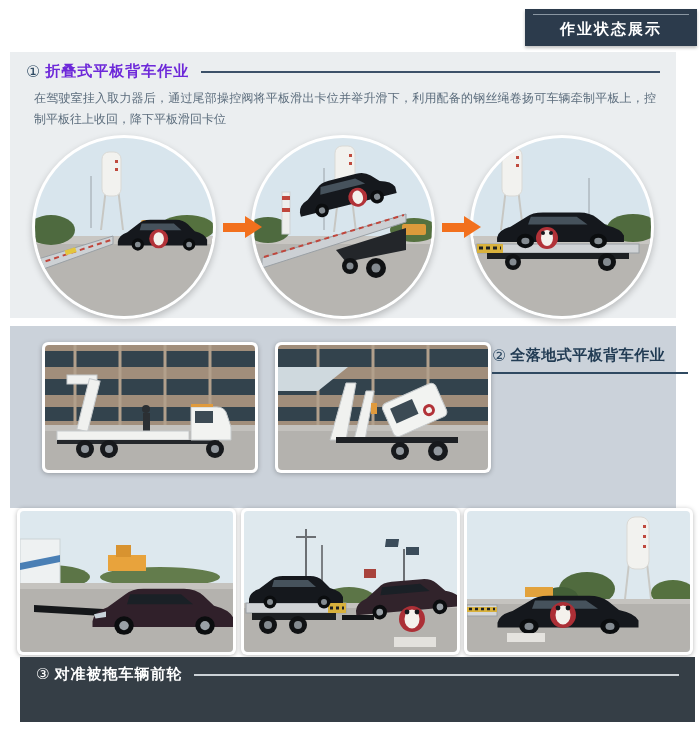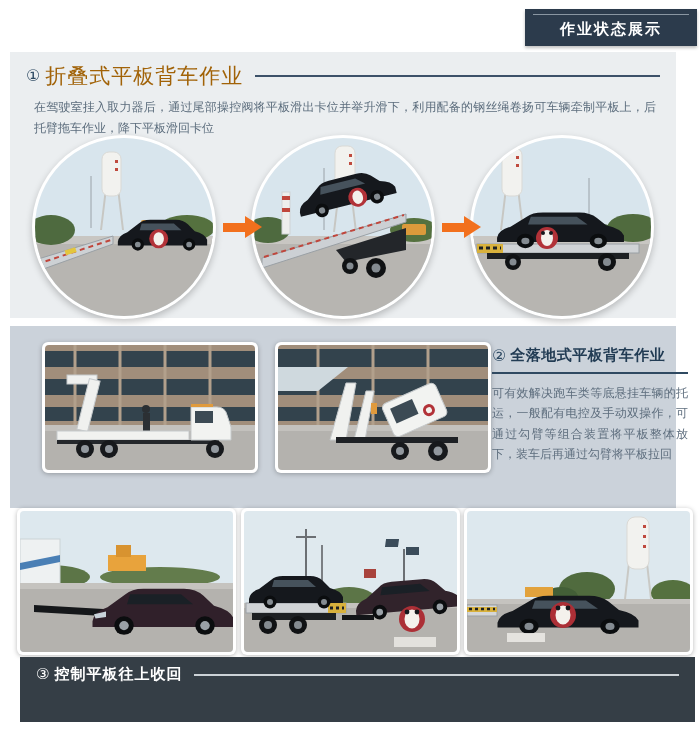--- a/index.html
+++ b/index.html
@@ -10,21 +10,21 @@
   .banner{position:absolute;left:525px;top:9px;width:172px;height:37px;background:#2c3b4c;
           box-shadow:0 2px 3px rgba(0,0,0,.25);}
   .banner .inline{position:absolute;left:8px;right:8px;top:5px;height:1px;background:#8a96a2;}
   .banner .blabel{position:absolute;left:0;right:0;top:11px;text-align:center;color:#ffffff;
           font-size:15px;font-weight:bold;letter-spacing:2px;}
 
   
   .sec1{position:absolute;left:10px;top:52px;width:666px;height:266px;background:#ebeef0;}
   .sec-title{display:flex;align-items:center;padding:10px 14px 0 16px;}
   .sec-title .num{color:#2c4861;font-size:16px;margin-right:5px;line-height:1;}
-  .sec-title .ttl{color:#a16207;font-size:21px;font-weight:normal;letter-spacing:1px;white-space:nowrap;}
+  .sec-title .ttl{color:#6d28d9;font-size:15px;font-weight:bold;letter-spacing:1px;white-space:nowrap;}
   .sec-title .rule{flex:1;height:2px;background:#3c5169;margin-left:12px;margin-right:2px;}
   .sec1 .desc{margin:7px 20px 0 24px;font-size:12px;line-height:1.75;color:#5b6c7c;text-align:justify;}
   .circ-row{position:absolute;left:0;right:0;top:83px;display:flex;align-items:center;
             justify-content:space-between;padding:0 22px;}
   .circ{width:178px;height:178px;border-radius:50%;background:#ffffff;padding:3px;
         box-shadow:0 3px 7px rgba(0,0,0,.22);}
   .circ .cin{width:178px;height:178px;border-radius:50%;overflow:hidden;}
   .circ svg{display:block;width:178px;height:178px;}
 
   
@@ -63,21 +63,21 @@
     <div class="inline"></div>
     <div class="blabel">作业状态展示</div>
   </div>
 
   <div class="sec1">
     <div class="sec-title">
       <span class="num">①</span>
       <span class="ttl">折叠式平板背车作业</span>
       <span class="rule"></span>
     </div>
-    <div class="desc">在驾驶室挂入取力器后，通过尾部操控阀将平板滑出卡位并举升滑下，利用配备的钢丝绳卷扬可车辆牵制平板上，后托臂拖车作业，降下平板滑回卡位</div>
+    <div class="desc">在驾驶室挂入取力器后，通过尾部操控阀将平板滑出卡位并举升滑下，利用配备的钢丝绳卷扬可车辆牵制平板上，控制平板往上收回，降下平板滑回卡位</div>
 
     <div class="circ-row">
 
       <div class="circ">
         <div class="cin">
         <svg viewBox="0 0 178 178" preserveAspectRatio="xMidYMid slice">
           <rect width="178" height="178" fill="#d8e5ed"></rect>
           <rect y="98" width="178" height="80" fill="#b7b5b1"></rect>
           <rect y="98" width="178" height="8" fill="#c8c6c2"></rect>
           <ellipse cx="16" cy="92" rx="24" ry="15" fill="#4e6a3f"></ellipse>
@@ -255,21 +255,20 @@
             <circle cx="122" cy="106" r="4" fill="#92989e"></circle>
       </svg>
       </div>
     </div>
 
     <div class="s2text">
       <div class="head">
         <span class="num">②</span>
         <span class="ttl">全落地式平板背车作业</span>
       </div>
-      <div class="desc">可有效解决跑车类等底悬挂车辆的托运，一般配有电控及手动双操作，可通过勾臂等组合装置将平板整体放下，装车后再通过勾臂将平板拉回</div>
     </div>
   </div>
 
   <div class="sec3">
 
     <div class="ph" style="left:17px;top:0;">
       <div class="pin" style="width:213px;height:141px;">
       <svg viewBox="0 0 213 141" width="213" height="141" preserveAspectRatio="none">
         <rect width="213" height="141" fill="#dde8ee"></rect>
         <ellipse cx="30" cy="66" rx="40" ry="12" fill="#5c7547"></ellipse>
@@ -375,18 +374,18 @@
             <circle cx="101" cy="97" r="2.4" fill="#15181d"></circle>
         <rect x="40" y="122" width="38" height="9" fill="#eae8e4" opacity="0.9"></rect>
       </svg>
       </div>
     </div>
   </div>
 
   <div class="footer">
     <div class="head">
       <span class="num">③</span>
-      <span class="ttl">控制平板往上收回</span>
+      <span class="ttl">对准被拖车辆前轮</span>
       <span class="rule"></span>
     </div>
   </div>
 
 </div>
 
 </body></html>

